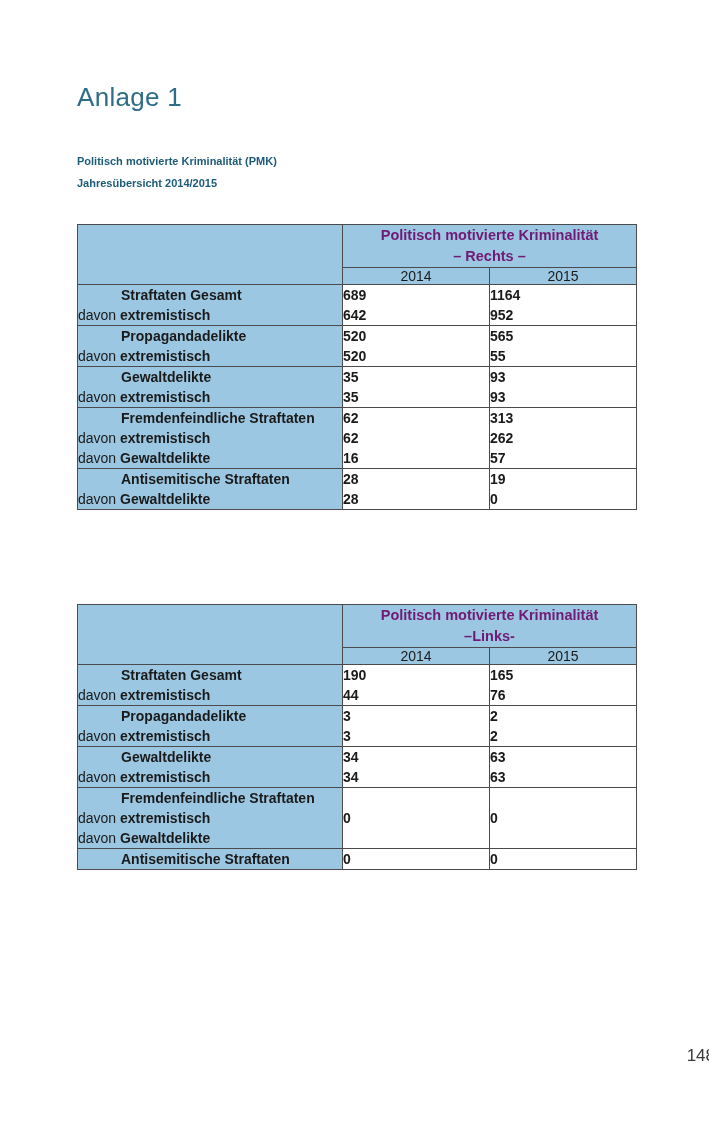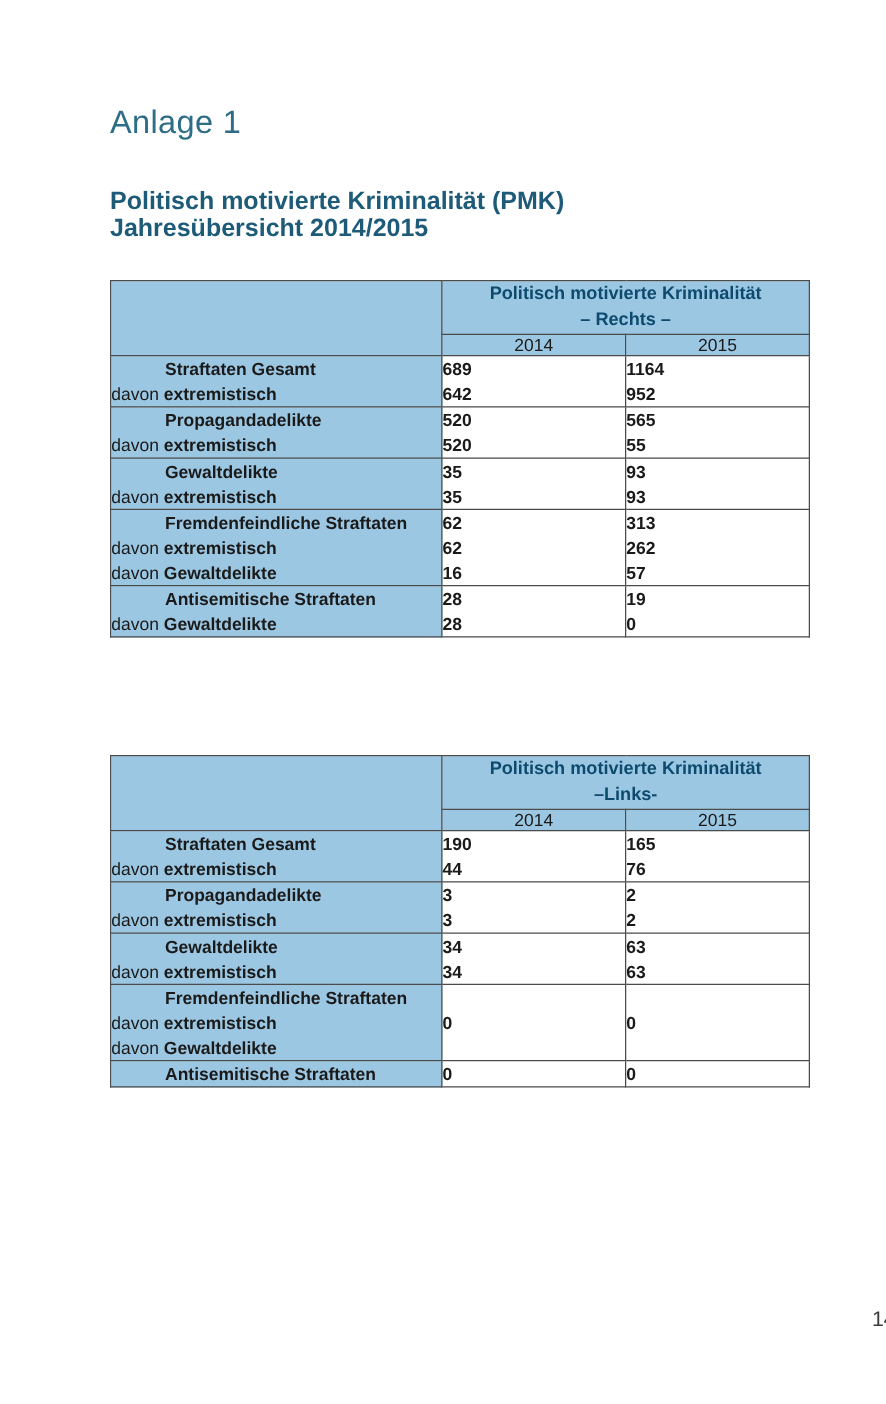--- a/index.html
+++ b/index.html
@@ -10,38 +10,38 @@
     width: 709px;
     height: 1123px;
     background: #ffffff;
     font-family: "Liberation Sans", sans-serif;
     color: #231f20;
     position: relative;
     overflow: hidden;
   }
   .page {
     position: absolute;
-    left: 17px; top: 0;
+    left: 6px; top: 0;
     width: 630px;
     height: 1123px;
   }
   .page-title {
     position: absolute;
     left: 71px;
     top: 82px;
     font-size: 26px;
     font-weight: 400;
     color: #2e6d88;
     letter-spacing: 0.3px;
   }
   .subtitle {
     position: absolute;
     left: 71px;
     top: 150px;
-    font-size: 20px;
+    font-size: 11px;
     font-weight: bold;
     color: #1d5b78;
     line-height: 22px;
   }
   .subtitle div { white-space: nowrap; }
 
   table.pmk {
     position: absolute;
     border-collapse: collapse;
     width: 559px;
@@ -60,21 +60,21 @@
     vertical-align: middle;
   }
   .hdr-blank {
     background: #9cc7e2;
   }
   .hdr-main {
     background: #9cc7e2;
     text-align: center;
     font-size: 14.5px;
     font-weight: bold;
-    color: #0c4a6e;
+    color: #701a75;
     line-height: 21px;
     padding: 8px 6px;
   }
   .hdr-year {
     background: #9cc7e2;
     text-align: center;
     font-size: 14px;
     font-weight: normal;
     color: #1a1a1a;
     padding: 4px 0 5px 0;

